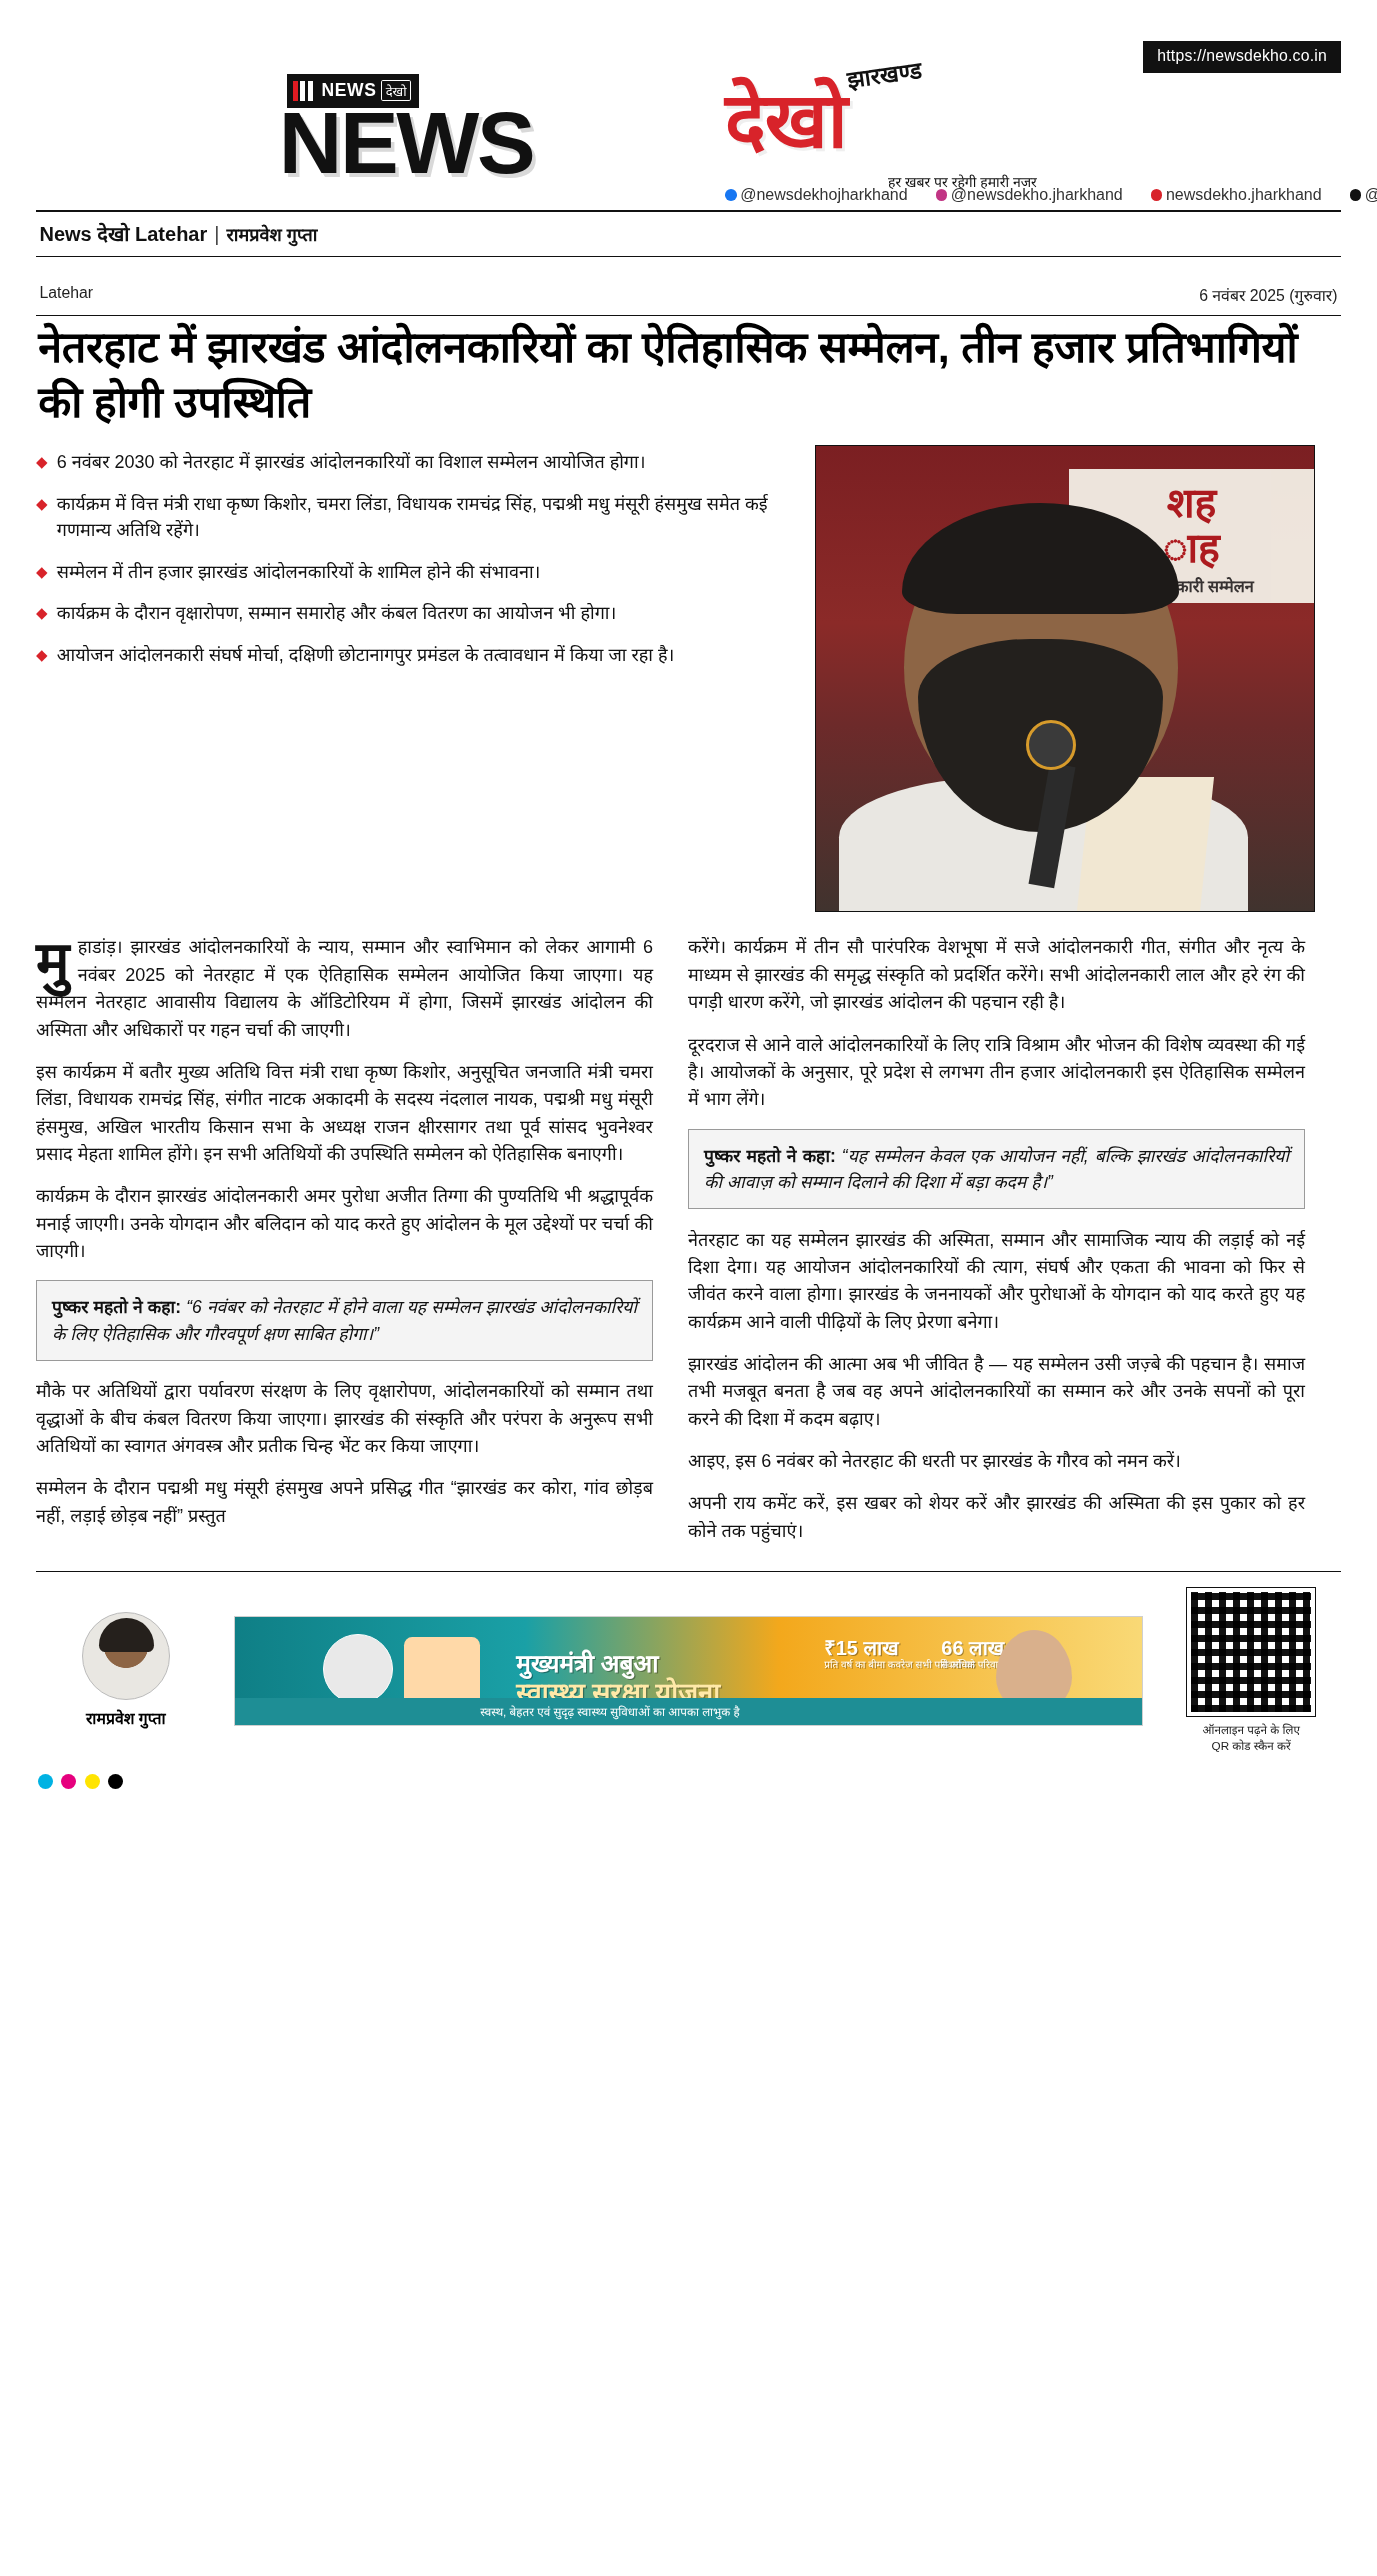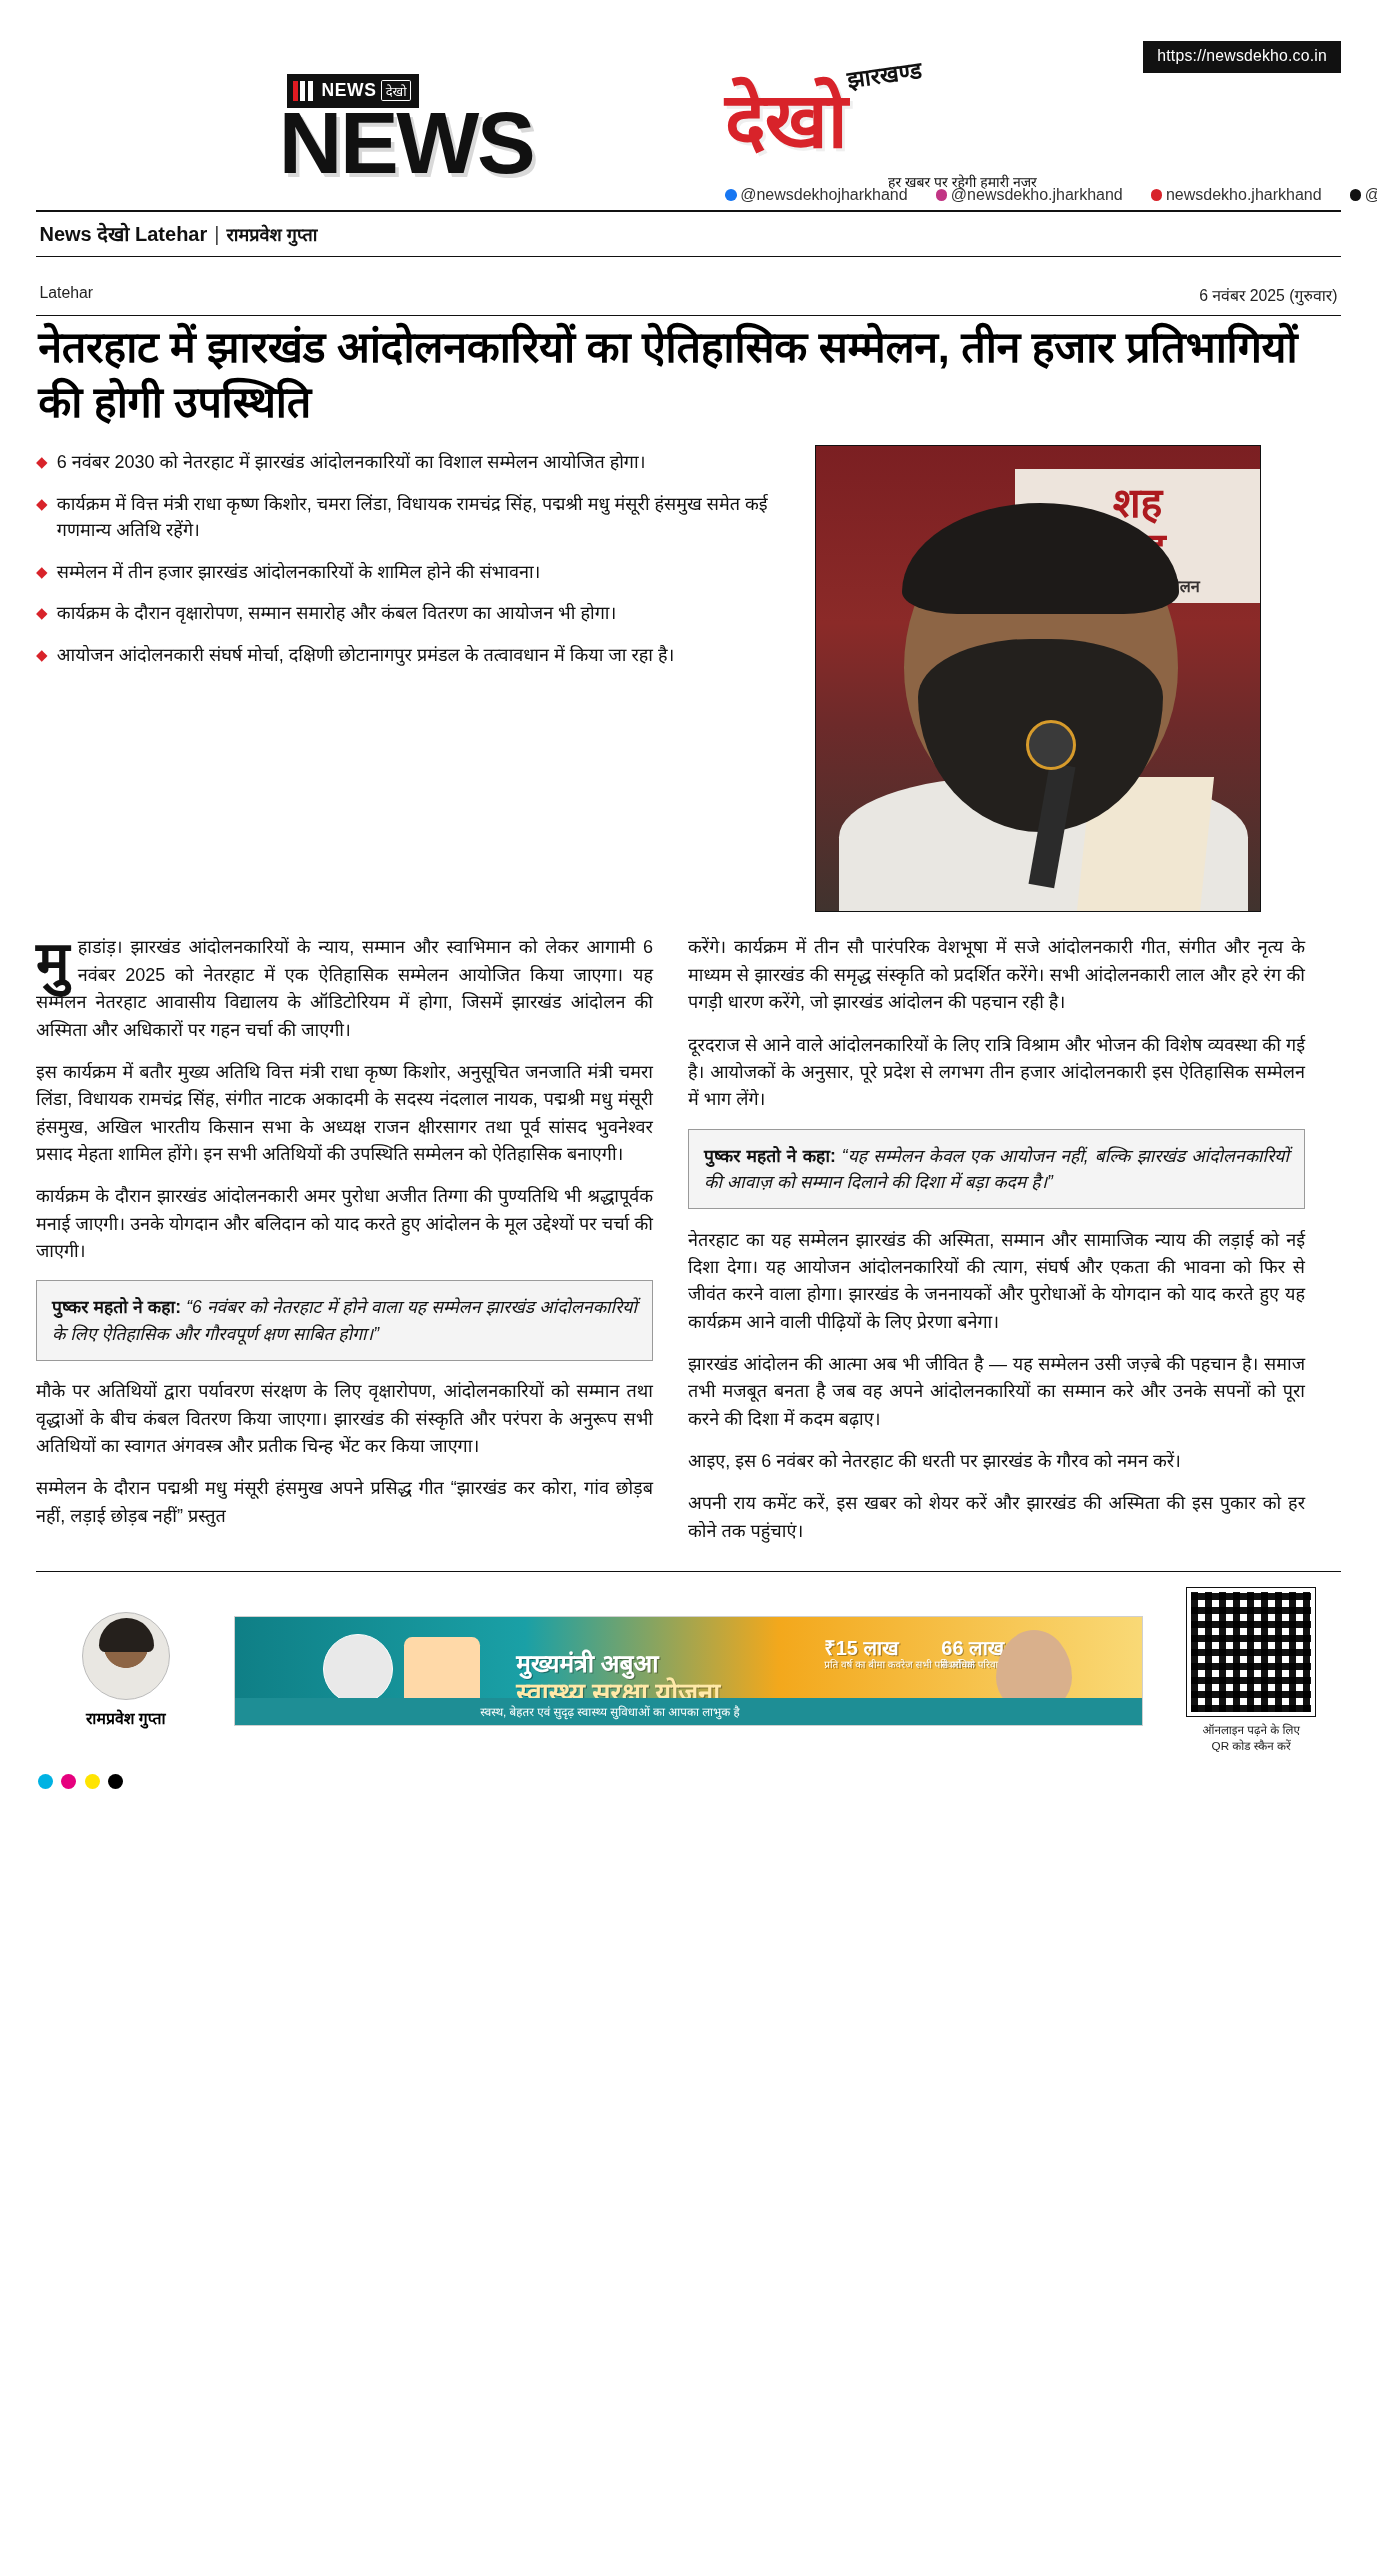--- a/index.html
+++ b/index.html
@@ -168,21 +168,21 @@
     line-height: 1.48;
     margin-bottom: 15px;
     color: #111;
   }
   .bullet .dia {
     color: #d8232a;
     font-size: 15px;
     line-height: 1.7;
   }
   .photo {
-    width: 446px;
+    width: 500px;
     height: 467px;
     border: 1.8px solid #111;
     position: relative;
     overflow: hidden;
     background: linear-gradient(#7b1f22 0%, #8b2a28 38%, #6d2a2a 60%, #40332e 100%);
   }
   .photo .banner {
     position: absolute; right: 0; top: 23px; width: 245px; height: 134px;
     background: #f3efe6;
     color: #b01a1f; font-size: 41px; font-weight: bold;

